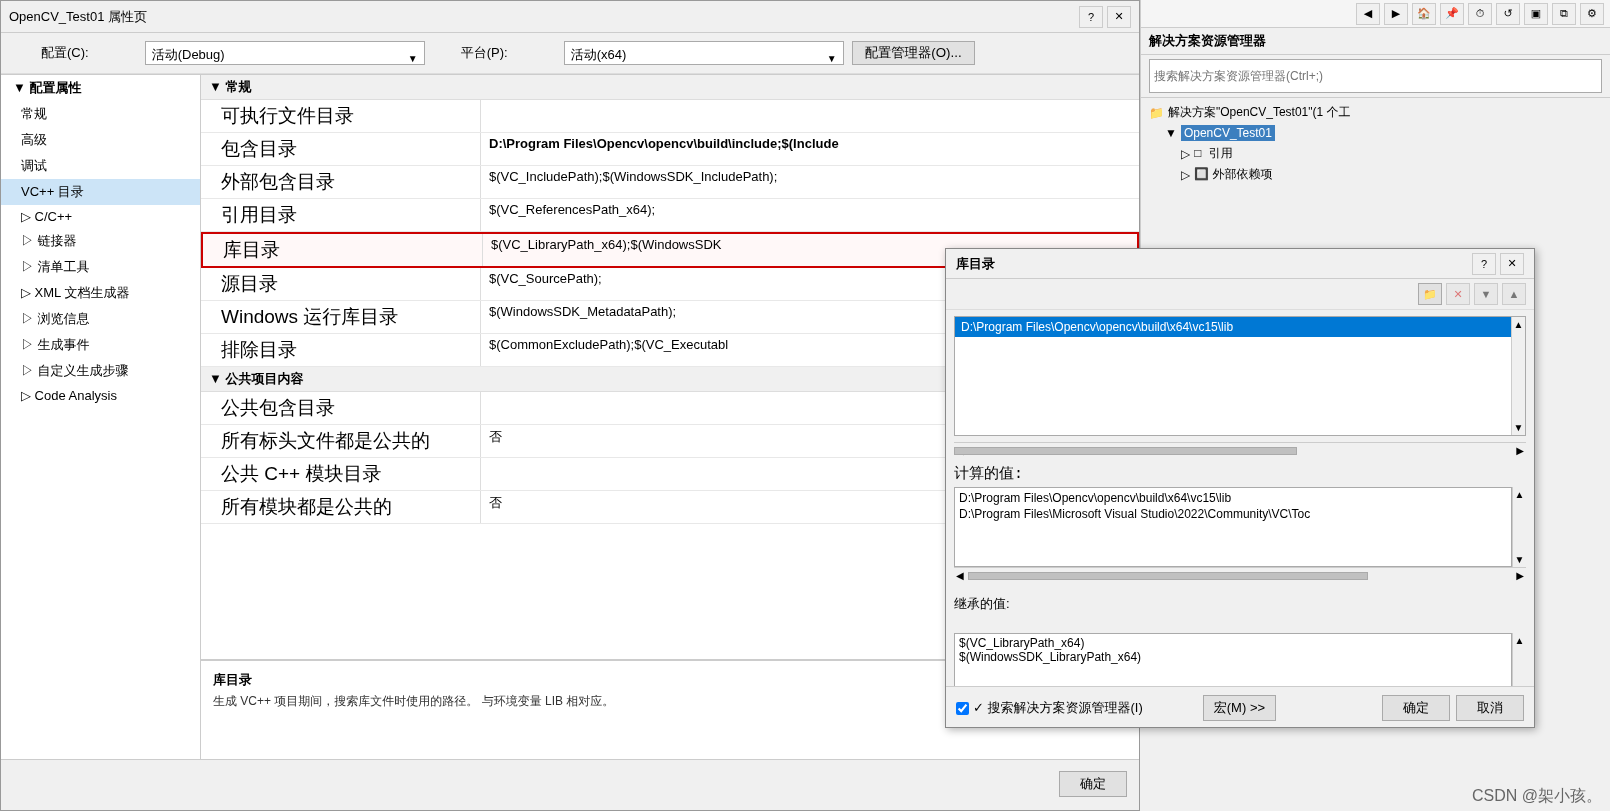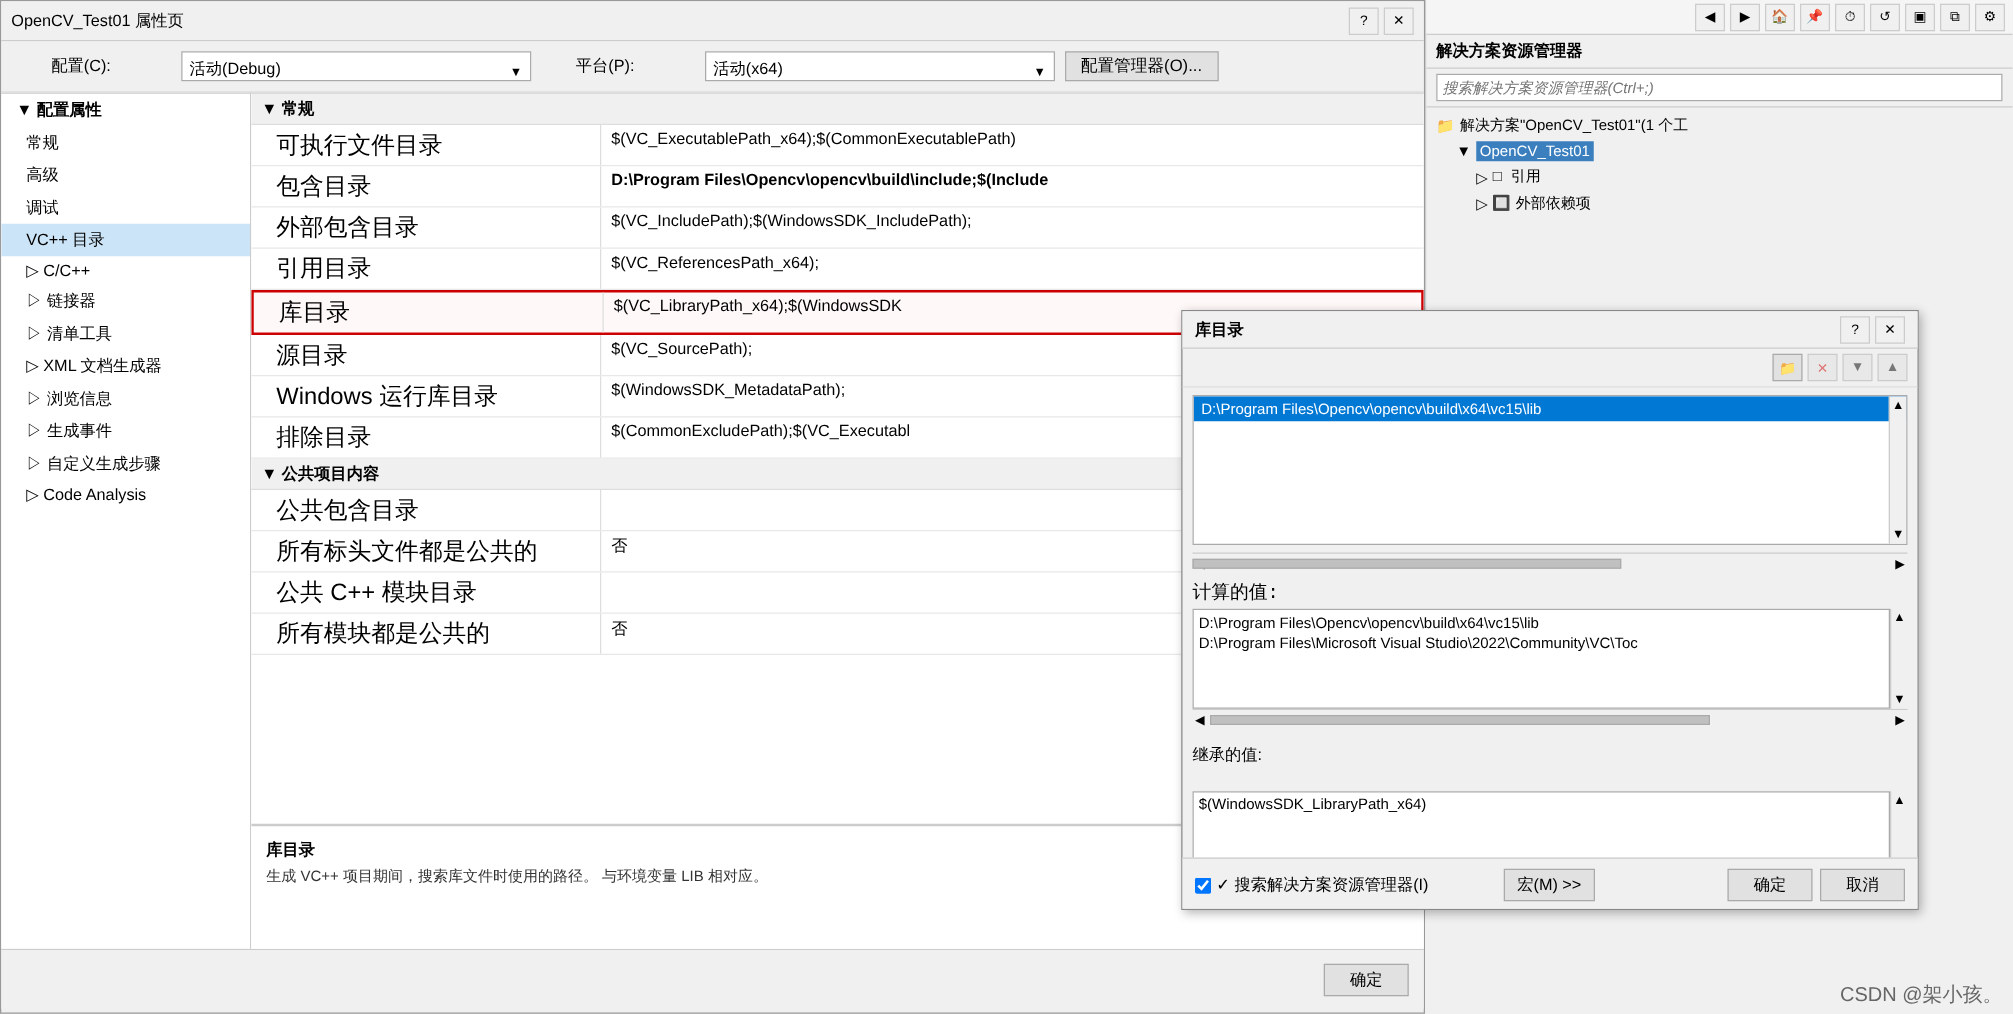--- a/index.html
+++ b/index.html
@@ -223,26 +223,25 @@
 
     .se-search {
       display: flex;
       align-items: center;
       padding: 4px 8px;
       border-bottom: 1px solid #ccc;
     }
 
     .se-search input {
       flex: 1;
-      height: 22px;
+      height: 34px;
       border: 1px solid #aaa;
       padding: 0 4px;
       font-size: 12px;
       color: #999;
-      font-style: italic;
     }
 
     .se-tree {
       padding: 4px 8px;
       font-size: 12px;
     }
 
     .se-tree-item {
       padding: 2px 0;
       cursor: pointer;
@@ -503,21 +502,20 @@
 
     <div class="right-panel">
       <div class="props-table">
 
         <div class="section-header">
           <span>▼ 常规</span>
         </div>
 
         <div class="prop-row">
           <div class="prop-name">可执行文件目录</div>
-          <div class="prop-value">$(VC_ExecutablePath_x64);$(CommonExecutablePath)</div>
         </div>
         <div class="prop-row">
           <div class="prop-name">包含目录</div>
           <div class="prop-value bold">D:\Program Files\Opencv\opencv\build\include;$(Include</div>
         </div>
         <div class="prop-row">
           <div class="prop-name">外部包含目录</div>
           <div class="prop-value">$(VC_IncludePath);$(WindowsSDK_IncludePath);</div>
         </div>
         <div class="prop-row">
@@ -661,20 +659,21 @@
       <div style="font-size:10px;padding:0 2px;">◀</div>
       <div class="scrollbar-thumb2"></div>
       <div style="margin-left:auto;font-size:10px;padding:0 2px;">▶</div>
     </div>
   </div>
 
   <div class="inherited-section">
     <div class="inherited-label">继承的值:</div>
     <div style="position:relative;">
       <div class="inherited-box" style="margin-right:14px;">
+        <div>$(VC_LibraryPath_x64)</div>
         <div>$(WindowsSDK_LibraryPath_x64)</div>
       </div>
       <div style="position:absolute;right:0;top:0;bottom:0;width:14px;background:#f0f0f0;border-left:1px solid #ccc;display:flex;flex-direction:column;align-items:center;">
         <div style="font-size:10px;margin-top:2px;">▲</div>
         <div style="flex:1;"></div>
         <div style="font-size:10px;margin-bottom:2px;">▼</div>
       </div>
     </div>
   </div>
 

